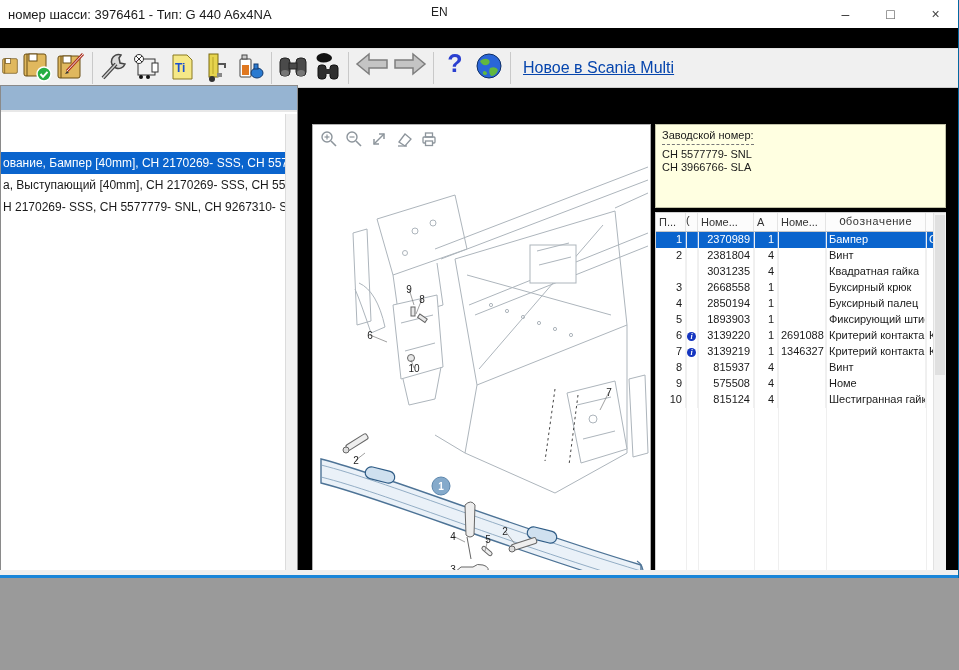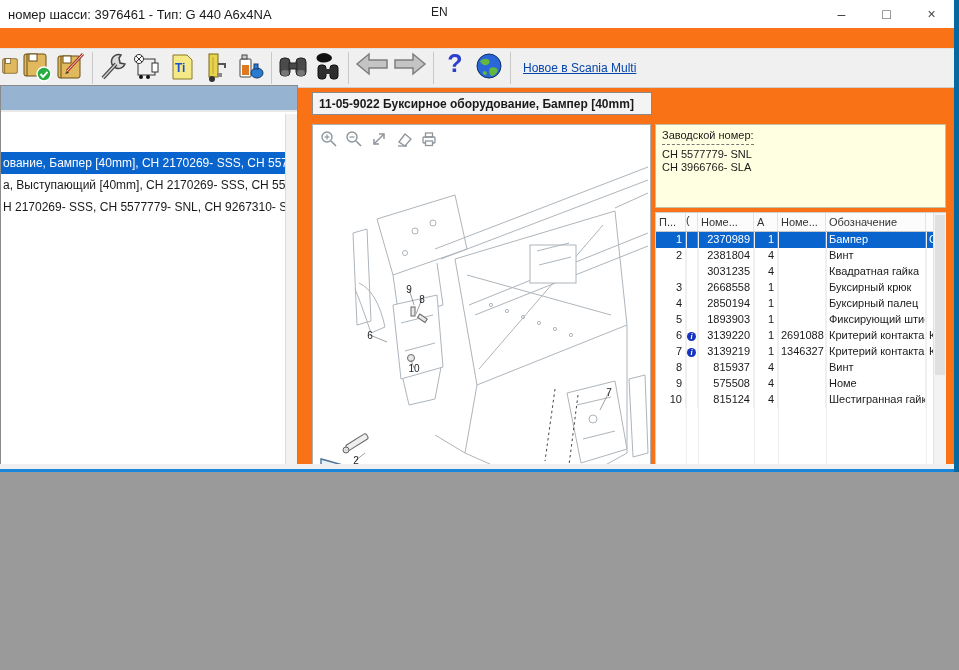--- a/index.html
+++ b/index.html
@@ -1,38 +1,38 @@
 <!DOCTYPE html>
 <html><head>
 <meta charset="utf-8">
 <style>
   * { margin:0; padding:0; box-sizing:border-box; }
   html,body { background:#9a9a9a; }
   .window {
-    position:relative; width:959px; height:472px; overflow:hidden;
-    background:#f97316; font-family:"Liberation Sans", sans-serif; color:#1a1a1a;
-    border-right:5px solid #0369a1;
+    position:relative; width:959px; height:578px; overflow:hidden;
+    background:#000000; font-family:"Liberation Sans", sans-serif; color:#1a1a1a;
+    border-right:1px solid #0369a1;
   }
   
   .titlebar { position:absolute; left:0; top:0; width:100%; height:28px; background:#ffffff; }
   .title-text { position:absolute; left:8px; top:7px; font-size:13px; white-space:nowrap; }
   .lang-box { position:absolute; left:426px; top:3px; font-size:12px; color:#222; padding:2px 5px; }
   .win-controls { position:absolute; right:0; top:0; height:28px; display:flex; }
   .win-btn { width:45px; height:28px; display:flex; align-items:center; justify-content:center;
              font-size:14px; color:#444; cursor:default; }
   
   .menubar { position:absolute; left:0; top:28px; width:100%; height:20px; background:#f0f0f0; display:flex; align-items:center; }
   .menu-item { font-size:12px; color:#222; padding:2px 10px; margin-left:2px; }
   
   .toolbar { position:absolute; left:0; top:48px; width:100%; height:40px; background:#f0f0f0;
              border-top:1px solid #e4e4e4; border-bottom:1px solid #cfcfcf; display:flex; align-items:center; }
   .tb-icon { width:34px; height:34px; display:flex; align-items:flex-start; justify-content:center; }
   .tb-icon.clip { width:20px; overflow:hidden; justify-content:flex-end; }
   .tb-sep { width:1px; height:32px; background:#c9c9c9; margin:0 4px; }
-  .tb-link { font-size:12px; color:#0645ad; text-decoration:underline; margin-left:8px; white-space:nowrap; }
+  .tb-link { font-size:16px; color:#0645ad; text-decoration:underline; margin-left:8px; white-space:nowrap; }
   .help-glyph { font-size:25px; font-weight:bold; color:#2a3fd0; line-height:1; }
   
   .left-panel { position:absolute; left:0; top:85px; width:298px; height:577px;
                 border:1px solid #8a8a8a; background:#ffffff; }
   .left-header { position:absolute; left:0; top:0; width:100%; height:26px; background:#96b4d2; border-bottom:2px solid #e8e8e8; }
   .tree-area { position:absolute; left:0; top:28px; right:12px; bottom:20px; overflow:hidden; padding-top:38px; }
   .tree-item { font-size:12px; white-space:nowrap; padding:4px 2px; color:#1a1a1a; }
   .tree-item.sel { background:#0a64cd; color:#ffffff; }
   .left-vscroll { position:absolute; right:0; top:28px; bottom:20px; width:12px; background:#f2f2f2; border-left:1px solid #dcdcdc; }
   .left-hscroll { position:absolute; left:0; bottom:0; right:12px; height:19px; background:#f2f2f2; border-top:1px solid #dcdcdc; }
@@ -223,21 +223,20 @@
         <div class="tree-item">а, Выступающий [40mm], CH 2170269- SSS, CH 557</div>
         <div class="tree-item">H 2170269- SSS, CH 5577779- SNL, CH 9267310- SAI</div>
       </div>
     <div class="left-vscroll"></div>
     <div class="left-hscroll">
       <div class="left-hthumb"></div>
       <div class="scroll-arrow" style="right:4px;">❯</div>
     </div>
   </div>
 
-  <div class="content-title">11-05-9022 Буксирное оборудование, Бампер [40mm]</div>
 
   <div class="drawing-panel">
     <div class="viewer-toolbar">
       <div class="vt-icon">
         <svg width="18" height="18" viewBox="0 0 18 18">
             <circle cx="7" cy="7" r="5" fill="none" stroke="#8d959c" stroke-width="1.4"></circle>
             <line x1="11" y1="11" x2="16" y2="16" stroke="#8d959c" stroke-width="1.6"></line>
             <line x1="4.5" y1="7" x2="9.5" y2="7" stroke="#8d959c" stroke-width="1.2"></line>
             <line x1="7" y1="4.5" x2="7" y2="9.5" stroke="#8d959c" stroke-width="1.2"></line>
           </svg>
@@ -386,21 +385,21 @@
       </div>
   </div>
 
   <div class="table-wrap">
     <div class="thead">
         <div class="thcell c-pos" style="text-align: left;">П...</div>
         <div class="thcell c-info" style="text-align: left;">(</div>
         <div class="thcell c-num1" style="text-align: left;">Номе...</div>
         <div class="thcell c-qty" style="text-align: left;">А</div>
         <div class="thcell c-num2" style="text-align: left;">Номе...</div>
-        <div class="thcell c-name" style="text-align: left;">Обозначение</div>
+        <div class="thcell c-name" style="text-align: center; font-family: Liberation Mono, monospace;">Обозначение</div>
         <div class="thcell c-extra" style="text-align: left;"></div>
       </div>
     <div>
         <div class="trow sel">
           <div class="tcell c-pos">1</div>
           <div class="tcell c-info"></div>
           <div class="tcell c-num1">2370989</div>
           <div class="tcell c-qty">1</div>
           <div class="tcell c-num2"></div>
           <div class="tcell c-name">Бампер</div>

